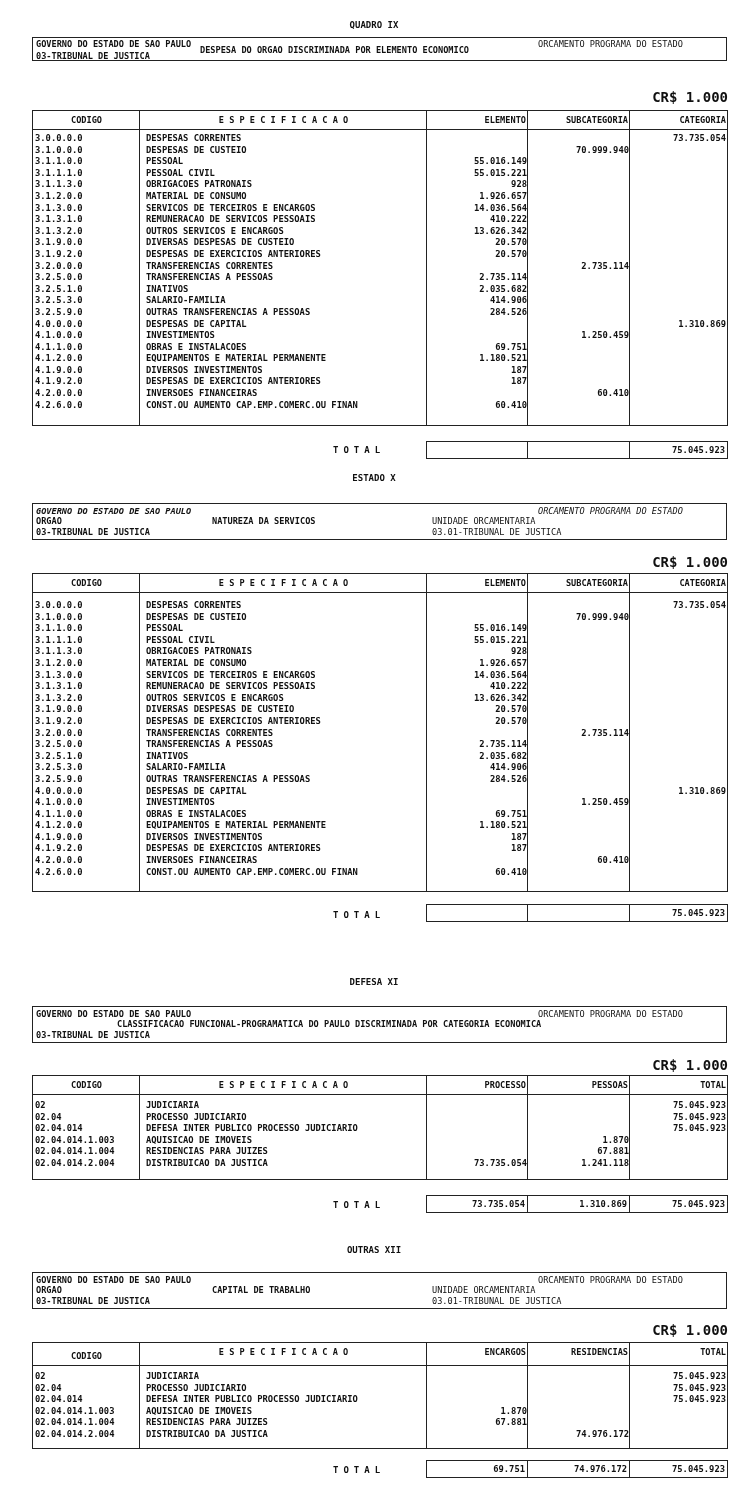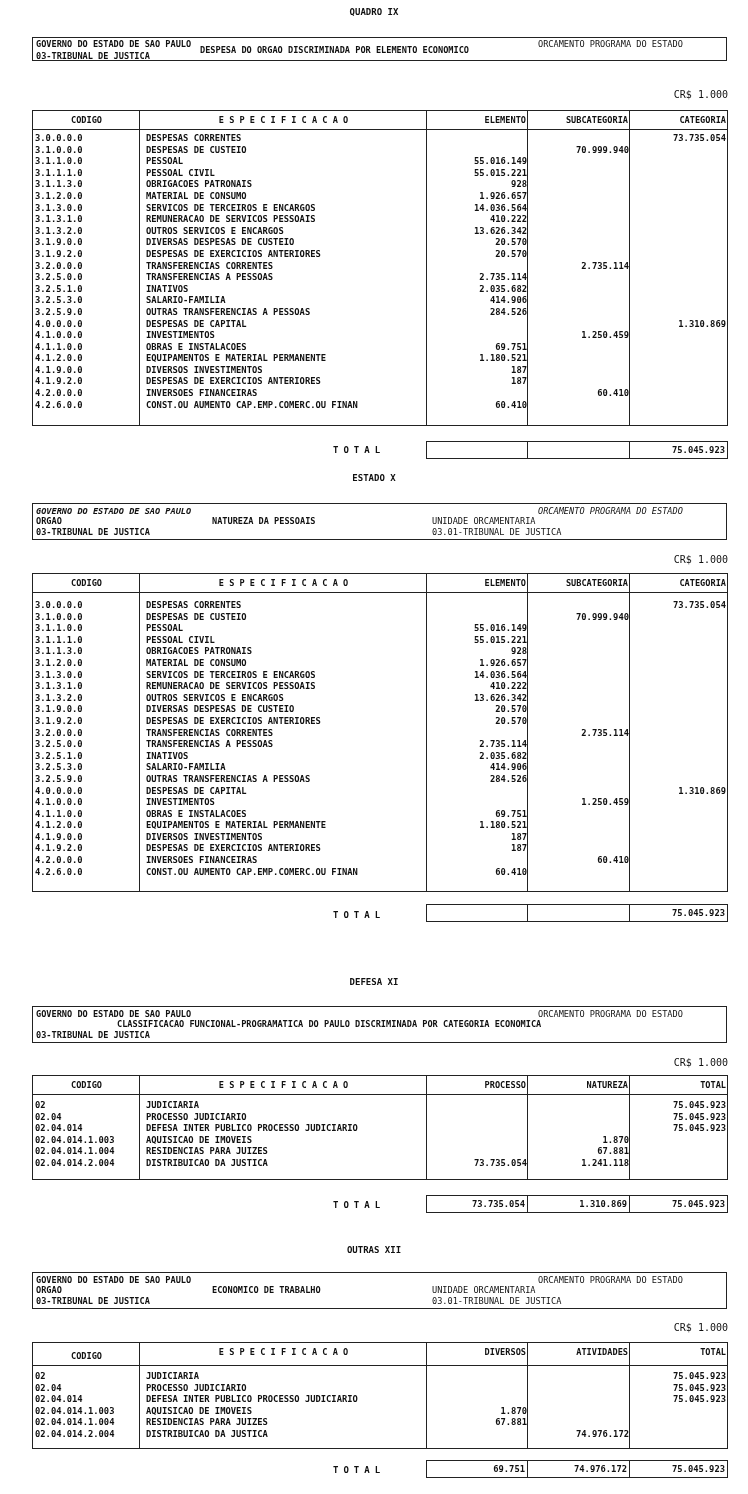--- a/index.html
+++ b/index.html
@@ -1,40 +1,40 @@
 <!DOCTYPE html>
 <html><head>
 <meta charset="utf-8">
 <style>
   html, body { margin:0; padding:0; background:#fff; }
   body { width:748px; height:1494px; position:relative; overflow:hidden;
          font-family:"DejaVu Sans Mono","Liberation Mono",monospace; color:#111; }
   .qtitle { position:absolute; left:0; width:748px; text-align:center; font-size:9px; font-weight:bold; }
   .hbox { position:absolute; left:32px; width:695px; border:1px solid #222; box-sizing:border-box; font-size:8.6px; font-weight:bold; }
   .hline { position:absolute; white-space:pre; line-height:10px; }
-  .unit { position:absolute; right:20px; font-size:10px; font-weight:normal; }
+  .unit { position:absolute; right:20px; font-size:14px; font-weight:bold; }
   .tbl { position:absolute; left:32px; width:696px; border:1px solid #222; box-sizing:border-box; }
   .thead { position:absolute; left:0; top:0; right:0; height:18px; border-bottom:1px solid #222; }
   .col { position:absolute; top:0; bottom:0; border-right:1px solid #222; box-sizing:border-box; }
   .col:last-child { border-right:none; }
   .th { position:absolute; top:4px; font-size:8.6px; font-weight:bold; white-space:pre; }
   .rows { position:absolute; left:0; right:0; top:22px; }
   .row { position:relative; height:11.6px; font-size:8.8px; font-weight:bold; line-height:11.6px; }
   .cell { position:absolute; top:0; white-space:pre; }
   .r { text-align:right; }
   .it { font-style:italic; }
   .totlabel { position:absolute; font-size:9px; font-weight:bold; letter-spacing:5px; }
   .totbox { position:absolute; height:18px; border:1px solid #222; box-sizing:border-box; }
   .totcell { position:absolute; top:0; bottom:0; border-right:1px solid #222; box-sizing:border-box; font-size:8.8px; font-weight:bold; line-height:16px; text-align:right; padding-right:2px; }
   .totcell:last-child { border-right:none; }
 </style>
 </head>
 <body>
 
-<div class="qtitle" style="top:7px;">QUADRO IX</div>
+<div class="qtitle" style="top:20px;">QUADRO IX</div>
 <div class="hbox" style="top:37px;height:24px;">
   <span class="hline" style="left:3px;top:1px;">GOVERNO DO ESTADO DE SAO PAULO</span>
   <span class="hline" style="left:505px;top:1px;font-weight:normal;">ORCAMENTO PROGRAMA DO ESTADO</span>
   <span class="hline" style="left:167px;top:7px;">DESPESA DO ORGAO DISCRIMINADA POR ELEMENTO ECONOMICO</span>
   <span class="hline" style="left:3px;top:13px;">03-TRIBUNAL DE JUSTICA</span>
 </div>
 <div class="unit" style="top:89px;">CR$ 1.000</div>
 
 <div class="tbl" style="top:110px;height:316px;">
   <div class="col" style="left:0;width:107px;"></div>
@@ -225,21 +225,21 @@
   <div class="totcell" style="left:0;width:101px;"></div>
   <div class="totcell" style="left:101px;width:102px;"></div>
   <div class="totcell" style="left:203px;width:97px;">75.045.923</div>
 </div>
 
 <div class="qtitle" style="top:473px;">ESTADO X</div>
 <div class="hbox" style="top:503px;height:37px;">
   <span class="hline it" style="left:3px;top:2px;">GOVERNO DO ESTADO DE SAO PAULO</span>
   <span class="hline it" style="left:505px;top:2px;font-weight:normal;">ORCAMENTO PROGRAMA DO ESTADO</span>
   <span class="hline" style="left:3px;top:12px;">ORGAO</span>
-  <span class="hline" style="left:179px;top:12px;">NATUREZA DA PESSOAIS</span>
+  <span class="hline" style="left:179px;top:12px;">NATUREZA DA SERVICOS</span>
   <span class="hline" style="left:399px;top:12px;font-weight:normal;">UNIDADE ORCAMENTARIA</span>
   <span class="hline" style="left:3px;top:23px;">03-TRIBUNAL DE JUSTICA</span>
   <span class="hline" style="left:399px;top:23px;font-weight:normal;">03.01-TRIBUNAL DE JUSTICA</span>
 </div>
 <div class="unit" style="top:554px;">CR$ 1.000</div>
 
 <div class="tbl" style="top:573px;height:319px;">
   <div class="col" style="left:0;width:107px;"></div>
   <div class="col" style="left:107px;width:287px;"></div>
   <div class="col" style="left:394px;width:101px;"></div>
@@ -441,21 +441,21 @@
 
 <div class="tbl" style="top:1075px;height:105px;">
   <div class="col" style="left:0;width:107px;"></div>
   <div class="col" style="left:107px;width:287px;"></div>
   <div class="col" style="left:394px;width:101px;"></div>
   <div class="col" style="left:495px;width:102px;"></div>
   <div class="thead">
     <span class="th" style="left:0;width:107px;text-align:center;">CODIGO</span>
     <span class="th" style="left:107px;width:287px;text-align:center;">E S P E C I F I C A C A O</span>
     <span class="th" style="left:394px;width:99px;text-align:right;">PROCESSO</span>
-    <span class="th" style="left:495px;width:100px;text-align:right;">NATUREZA</span>
+    <span class="th" style="left:495px;width:100px;text-align:right;">PESSOAS</span>
     <span class="th" style="left:597px;width:96px;text-align:right;">TOTAL</span>
   </div>
   <div class="rows" id="rows-xi" style="top:24px;">
       <div class="row">
         <span class="cell" style="left: 2px; width: 104px;">02</span>
         <span class="cell" style="left: 113px; width: 280px;">JUDICIARIA</span>
         <span class="cell r" style="left: 394px; width: 100px;"></span>
         <span class="cell r" style="left: 495px; width: 101px;"></span>
         <span class="cell r" style="left: 597px; width: 96px;">75.045.923</span>
       </div>
@@ -502,37 +502,37 @@
   <div class="totcell" style="left:0;width:101px;">73.735.054</div>
   <div class="totcell" style="left:101px;width:102px;">1.310.869</div>
   <div class="totcell" style="left:203px;width:97px;">75.045.923</div>
 </div>
 
 <div class="qtitle" style="top:1245px;">OUTRAS XII</div>
 <div class="hbox" style="top:1272px;height:37px;">
   <span class="hline" style="left:3px;top:2px;">GOVERNO DO ESTADO DE SAO PAULO</span>
   <span class="hline" style="left:505px;top:2px;font-weight:normal;">ORCAMENTO PROGRAMA DO ESTADO</span>
   <span class="hline" style="left:3px;top:12px;">ORGAO</span>
-  <span class="hline" style="left:179px;top:12px;">ECONOMICO DE TRABALHO</span>
+  <span class="hline" style="left:179px;top:12px;">CAPITAL DE TRABALHO</span>
   <span class="hline" style="left:399px;top:12px;font-weight:normal;">UNIDADE ORCAMENTARIA</span>
   <span class="hline" style="left:3px;top:23px;">03-TRIBUNAL DE JUSTICA</span>
   <span class="hline" style="left:399px;top:23px;font-weight:normal;">03.01-TRIBUNAL DE JUSTICA</span>
 </div>
 <div class="unit" style="top:1322px;">CR$ 1.000</div>
 
 <div class="tbl" style="top:1342px;height:107px;">
   <div class="col" style="left:0;width:107px;"></div>
   <div class="col" style="left:107px;width:287px;"></div>
   <div class="col" style="left:394px;width:101px;"></div>
   <div class="col" style="left:495px;width:102px;"></div>
   <div class="thead" style="height:22px;">
     <span class="th" style="left:0;width:107px;text-align:center;top:8px;">CODIGO</span>
     <span class="th" style="left:107px;width:287px;text-align:center;">E S P E C I F I C A C A O</span>
-    <span class="th" style="left:394px;width:99px;text-align:right;">DIVERSOS</span>
-    <span class="th" style="left:495px;width:100px;text-align:right;">ATIVIDADES</span>
+    <span class="th" style="left:394px;width:99px;text-align:right;">ENCARGOS</span>
+    <span class="th" style="left:495px;width:100px;text-align:right;">RESIDENCIAS</span>
     <span class="th" style="left:597px;width:96px;text-align:right;">TOTAL</span>
   </div>
   <div class="rows" id="rows-xii" style="top:28px;">
       <div class="row">
         <span class="cell" style="left: 2px; width: 104px;">02</span>
         <span class="cell" style="left: 113px; width: 280px;">JUDICIARIA</span>
         <span class="cell r" style="left: 394px; width: 100px;"></span>
         <span class="cell r" style="left: 495px; width: 101px;"></span>
         <span class="cell r" style="left: 597px; width: 96px;">75.045.923</span>
       </div>

